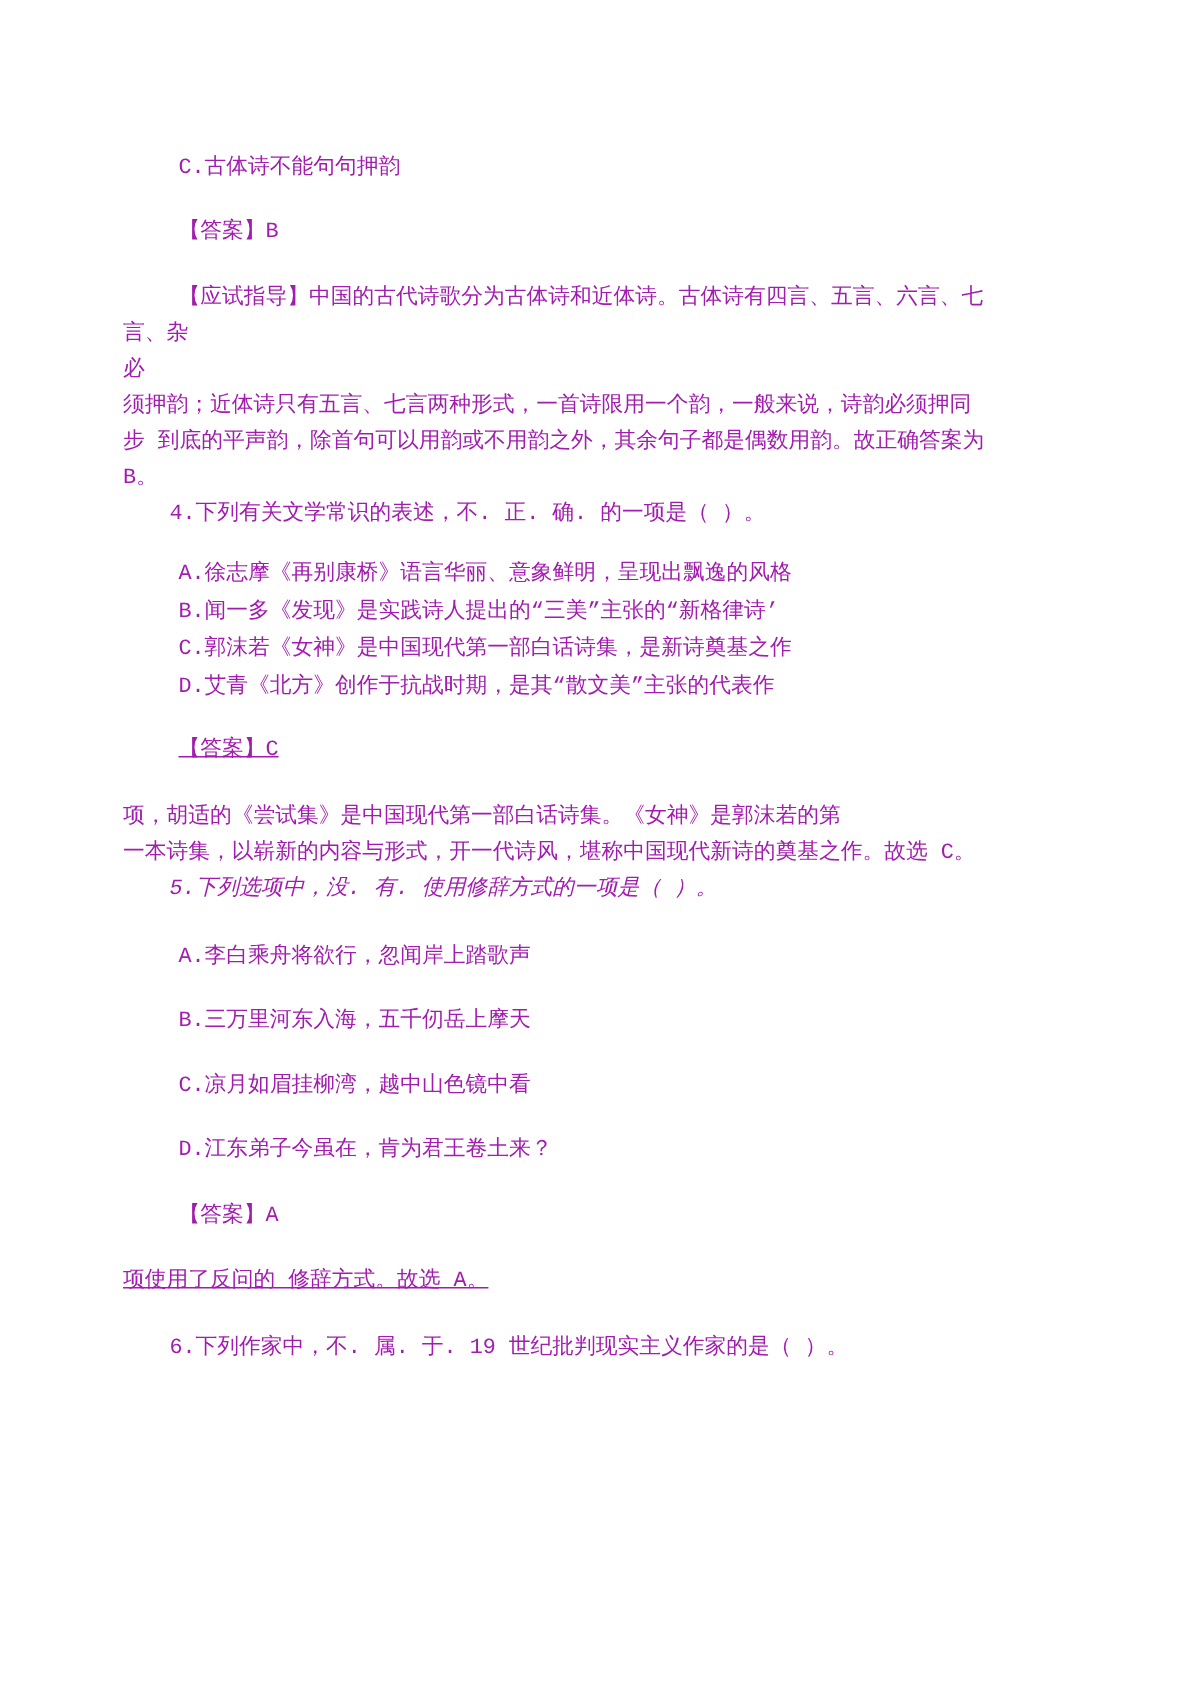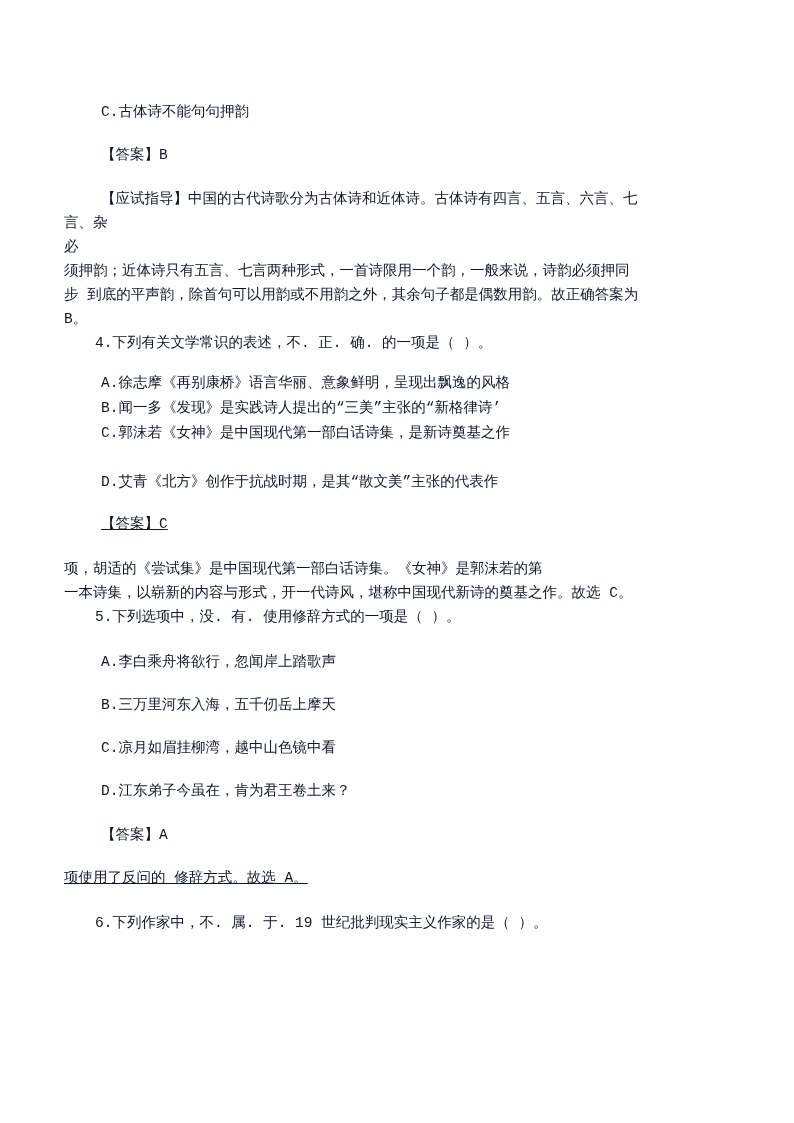--- a/index.html
+++ b/index.html
@@ -9,42 +9,42 @@
   }
   .page {
     position: relative;
     width: 794px;
     height: 1123px;
     margin: 0 auto;
     background: #ffffff;
     overflow: hidden;
     font-family: "Liberation Mono", "DejaVu Sans Mono", "DejaVu Sans", monospace;
     font-size: 14.5px;
-    color: #0f172a;
+    color: #a21caf;
     box-sizing: border-box;
-    padding: 100px 100px 0 64px;
+    padding: 100px 100px 0 82px;
   }
   .ln {
     display: block;
     height: 25px;
     line-height: 25px;
     white-space: nowrap;
   }
   .t {
     height: 24px;
     line-height: 24px;
   }
   .ind  { padding-left: 37px; }
   .indq { padding-left: 31px; }
   .mb16 { margin-bottom: 16px; }
-  .mb17 { margin-bottom: 17px; margin-top: 24px; }
+  .mb17 { margin-bottom: 17px; }
   .mb18 { margin-bottom: 18px; }
   .mb19 { margin-bottom: 19px; }
   .mb20 { margin-bottom: 20px; text-decoration: underline; }
-  .mb21 { margin-bottom: 21px; }
+  .mb21 { margin-bottom: 21px; font-style: italic; }
 </style>
 </head>
 <body>
 
 <div class="page">
 
   <div class="ln ind mb18">C.古体诗不能句句押韵</div>
   <div class="ln ind mb19">【答案】B</div>
 
   <div class="ln t ind">【应试指导】中国的古代诗歌分为古体诗和近体诗。古体诗有四言、五言、六言、七</div>

